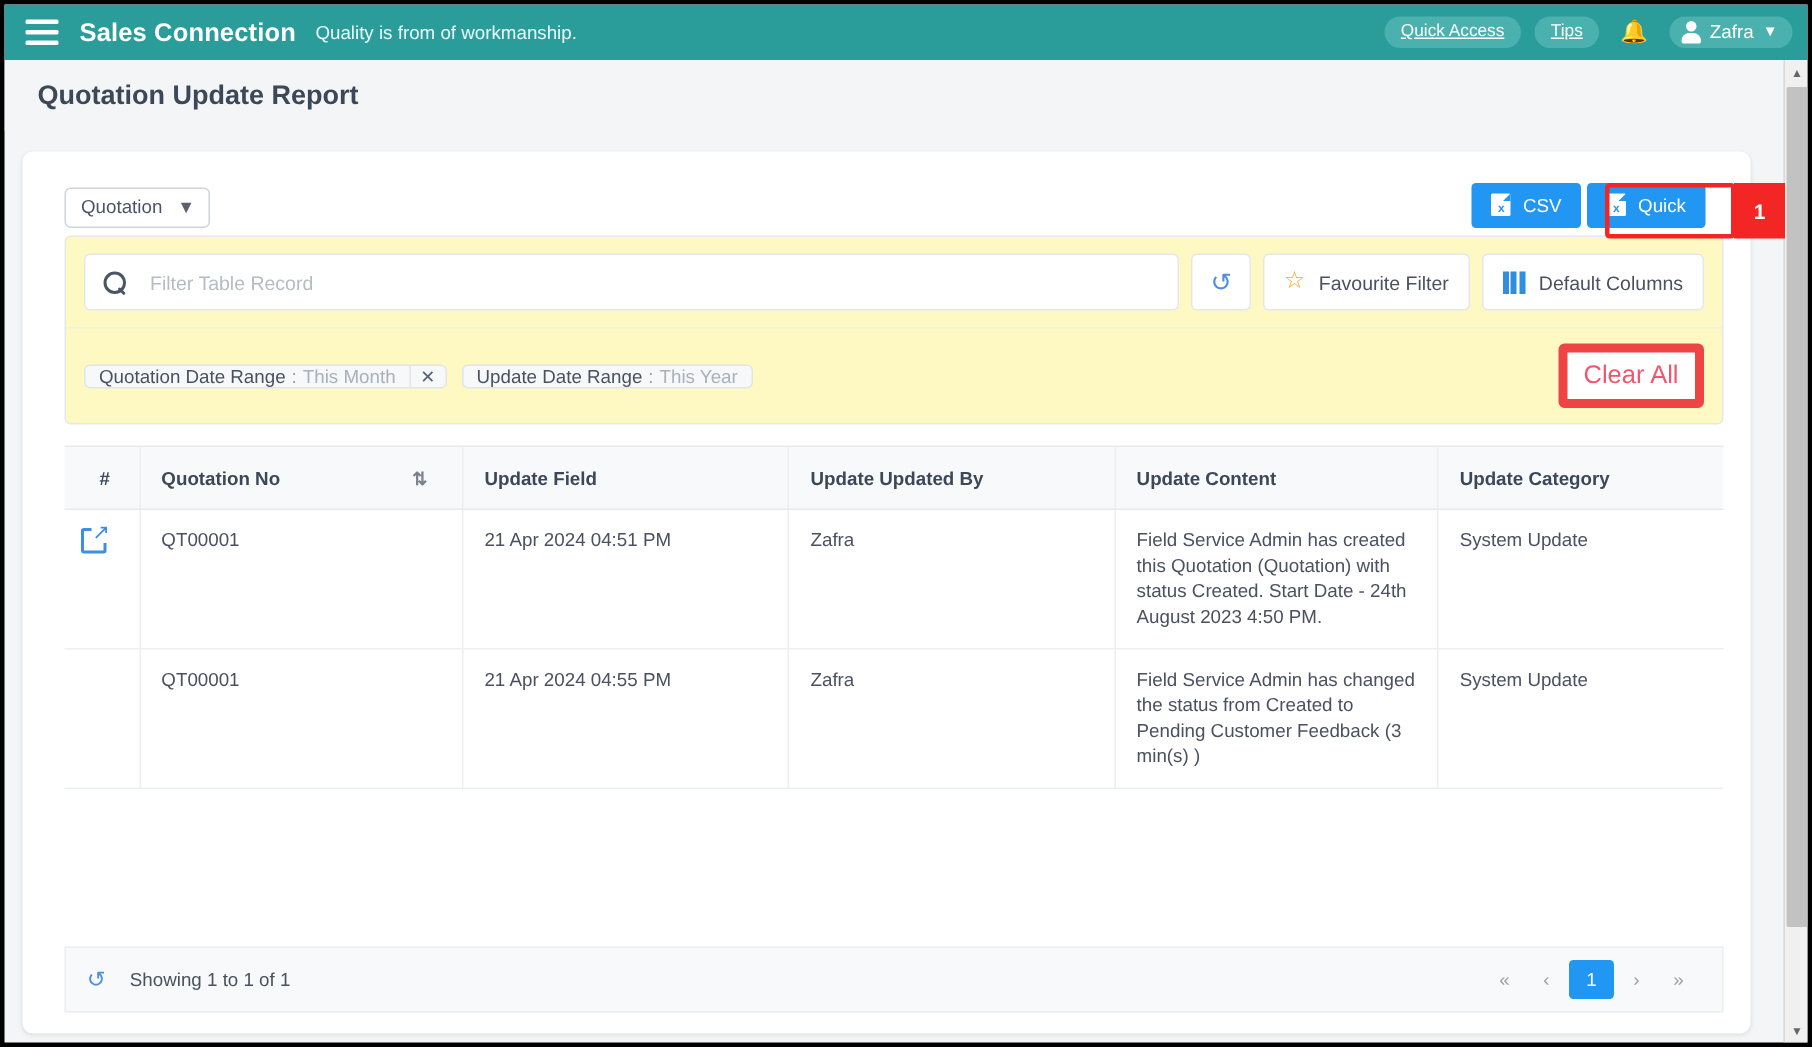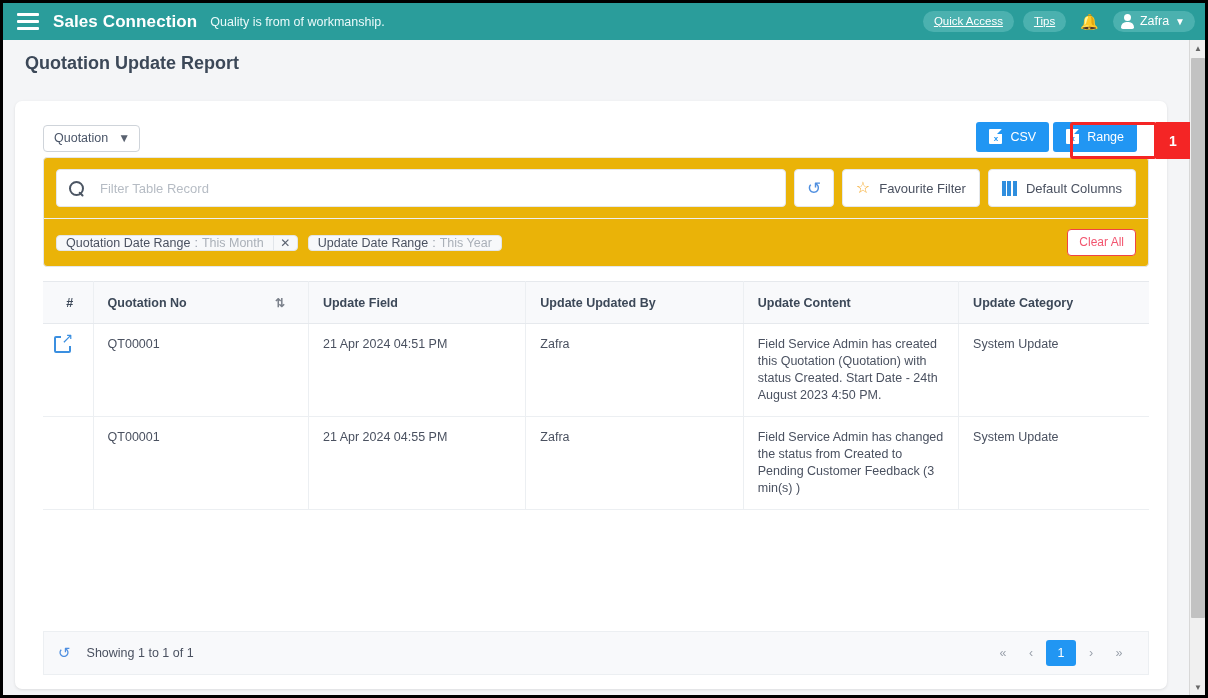--- a/index.html
+++ b/index.html
@@ -151,21 +151,21 @@
     font-size: 14px; font-weight: bold;
     display: flex; align-items: center; justify-content: center;
     z-index: 41;
   }
 
   
   .filter-panel {
     margin: 0 18px 0 28px;
     border: 1px solid #e4e7eb;
     border-radius: 4px;
-    background: #eab308;
+    background: #fef9c3;
   }
   .filter-row {
     display: flex; align-items: center;
     padding: 11px 12px 11px 12px; gap: 8px;
   }
   .search-wrap {
     flex: 1 1 auto;
     display: flex; align-items: center;
     border: 1px solid #e4e7eb; border-radius: 4px;
     height: 38px; padding: 0 12px; background: #fff;
@@ -232,22 +232,22 @@
   }
   .chip-text .chip-sep { color: #9aa1ab; margin: 0 4px; }
   .chip-text .chip-val { color: #aab0b8; }
   .chip-x {
     display: flex; align-items: center; justify-content: center;
     width: 24px; border-left: 1px solid #e1e5ea;
     color: #5a6270; font-size: 12px; cursor: pointer;
   }
   .clear-all {
     margin-left: auto;
-    border: 1px solid #ef4444; border-radius: 4px; background: #fff;
-    color: #f2556f; font-size: 12px;
+    border: 6px solid #ef4444; border-radius: 4px; background: #fff;
+    color: #f2556f; font-size: 17px;
     padding: 5px 11px 6px; cursor: pointer; font-family: inherit;
   }
 
   
   .table-wrap { margin: 14px 18px 0 28px; }
   table { width: 100%; border-collapse: collapse; }
   thead th {
     background: #f8f9fb;
     border-top: 1px solid #e6e9ed;
     border-bottom: 1px solid #e6e9ed;
@@ -371,21 +371,21 @@
         <span class="select-chev">▼</span>
       </div>
 
       <div class="export-group">
         <button class="btn-blue">
           <span class="file-icon"></span>
           <span>CSV</span>
         </button>
         <button class="btn-blue">
           <span class="file-icon"></span>
-          <span>Range</span>
+          <span>Quick</span>
         </button>
       </div>
     </div>
 
     <div class="filter-panel">
       <div class="filter-row">
         <div class="search-wrap">
           <span class="search-icon"></span>
           <input class="search-input" type="text" placeholder="Filter Table Record" style="">
         </div>

